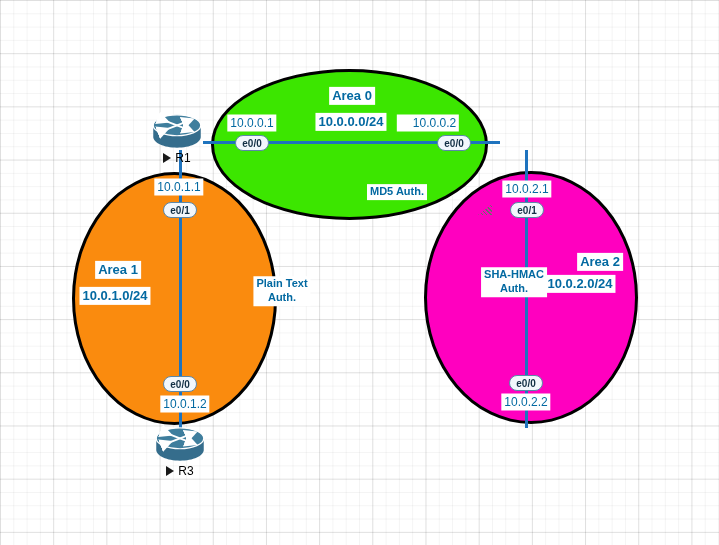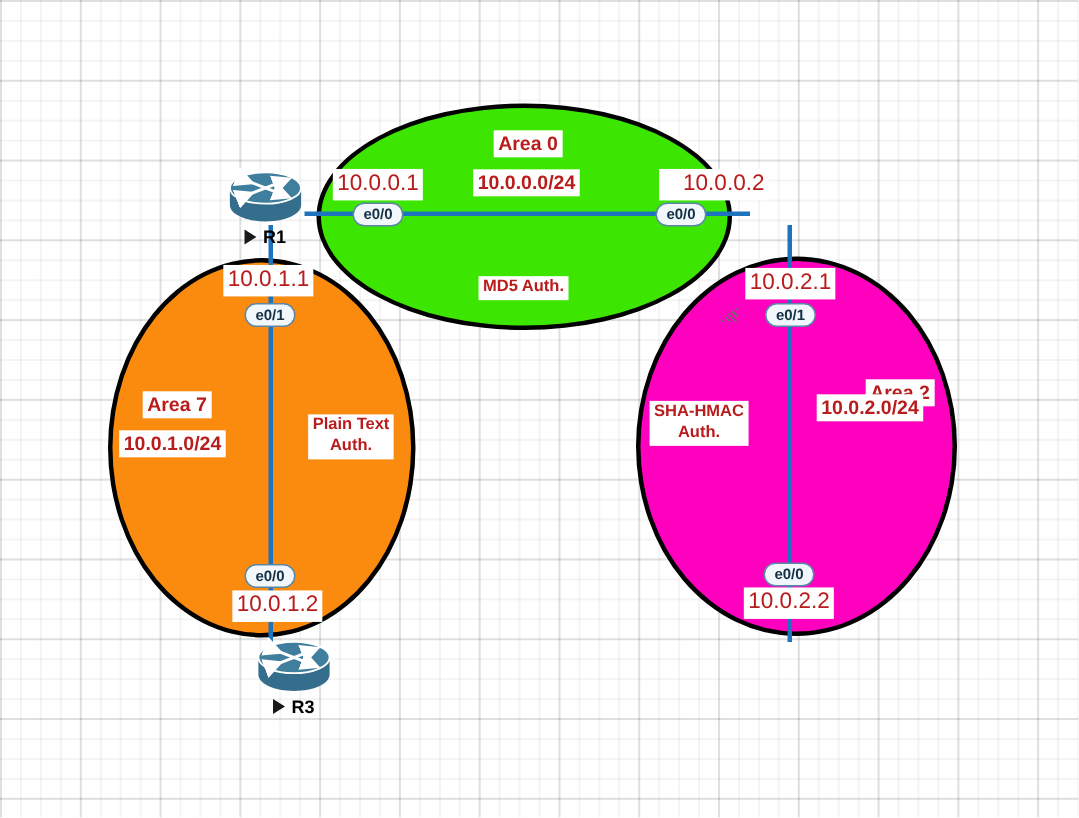--- a/index.html
+++ b/index.html
@@ -21,48 +21,48 @@
 
   .link{position:absolute;background:#1e73be;z-index:3;}
   #link-r1-r2{left:203px;top:141px;width:297px;height:3px;}
   #link-r1-r3{left:179px;top:150px;width:3px;height:287px;}
   #link-r2-r4{left:525px;top:150px;width:3px;height:278px;}
 
   .hatch{position:absolute;left:478px;top:204px;width:14px;height:11px;z-index:3;
     clip-path:polygon(100% 0,100% 100%,0 100%);
     background:repeating-linear-gradient(45deg,#6b6b6b 0 1px,transparent 1px 3px);}
 
-  .router{position:absolute;width:56px;z-index:6;text-align:left;font-weight:bold;}
+  .router{position:absolute;width:56px;z-index:6;text-align:left;}
   #router-r1{left:149px;top:112px;} #router-r2{left:498px;top:113px;}
-  #router-r3{left:168px;top:425px;} #router-r4{left:498px;top:425px;}
+  #router-r3{left:152px;top:425px;} #router-r4{left:498px;top:425px;}
   .router svg{display:block;margin:0 auto;}
   .router-label{margin-top:1px;font-size:12px;color:#000;white-space:nowrap;
     display:flex;align-items:center;justify-content:center;gap:4px;}
   .tri{width:0;height:0;border-left:8px solid #1a1a1a;border-top:5px solid transparent;border-bottom:5px solid transparent;display:inline-block;}
 
   .pill{position:absolute;width:34px;height:16px;box-sizing:border-box;border:1px solid #5b87a8;
     border-radius:9px;background:#f2f7fc;color:#122f44;font-size:10px;font-weight:700;
     display:flex;align-items:center;justify-content:center;z-index:5;}
   #pill-r1-e00{left:235px;top:135px;} #pill-r2-e00{left:437px;top:135px;}
   #pill-r1-e01{left:163px;top:202px;} #pill-r2-e01{left:510px;top:202px;}
   #pill-r3-e00{left:163px;top:376px;} #pill-r4-e00{left:509px;top:375px;}
 
-  .lbl{position:absolute;background:#fff;color:#b91c1c;white-space:nowrap;z-index:4;
+  .lbl{position:absolute;background:#fff;color:#0369a1;white-space:nowrap;z-index:4;
     transform:translate(-50%,-50%);padding:1px 3px;line-height:1.25;text-align:center;}
-  .ip{font-size:15px;}
+  .ip{font-size:12px;}
   .big{font-size:13px;font-weight:700;}
-  .auth{font-size:11px;font-weight:700;}
+  .auth{font-size:11px;font-weight:700;margin-left:48px;}
 
-  #ip-10001{left:252px;top:123px;} #ip-10002{left:476px;top:123px;padding-left:16px;}
+  #ip-10001{left:252px;top:123px;} #ip-10002{left:428px;top:123px;padding-left:16px;}
   #ip-10011{left:179px;top:187px;} #ip-10021{left:527px;top:189px;}
   #ip-10012{left:185px;top:404px;} #ip-10022{left:526px;top:402px;text-align:right;}
 
   #area0-name{left:352px;top:96px;}  #area0-subnet{left:351px;top:122px;} #area0-auth{left:349px;top:192px;}
   #area1-name{left:118px;top:270px;} #area1-subnet{left:115px;top:296px;} #area1-auth{left:234px;top:291px;}
-  #area2-name{left:600px;top:262px;} #area2-subnet{left:580px;top:272px;} #area2-auth{left:466px;top:282px;}
+  #area2-name{left:600px;top:262px;} #area2-subnet{left:580px;top:284px;} #area2-auth{left:466px;top:282px;}
 </style>
 </head>
 <body>
 
 <div id="canvas">
 
   <div class="ellipse" id="area1-ellipse" style="background-color: rgb(250, 139, 14);"></div>
   <div class="ellipse" id="area2-ellipse" style="background-color: rgb(255, 0, 191);"></div>
   <div class="ellipse" id="area0-ellipse" style="background-color: rgb(60, 230, 0);"></div>
 
@@ -83,21 +83,21 @@
   <div class="lbl ip" id="ip-10002">10.0.0.2</div>
   <div class="lbl ip" id="ip-10011">10.0.1.1</div>
   <div class="lbl ip" id="ip-10021">10.0.2.1</div>
   <div class="lbl ip" id="ip-10012">10.0.1.2</div>
   <div class="lbl ip" id="ip-10022">10.0.2.2</div>
 
   <div class="lbl big" id="area0-name">Area 0</div>
   <div class="lbl big" id="area0-subnet">10.0.0.0/24</div>
   <div class="lbl auth" id="area0-auth">MD5 Auth.</div>
 
-  <div class="lbl big" id="area1-name">Area 7</div>
+  <div class="lbl big" id="area1-name">Area 1</div>
   <div class="lbl big" id="area1-subnet">10.0.1.0/24</div>
   <div class="lbl auth" id="area1-auth">
     <div>Plain Text</div>
     <div>Auth.</div>
   </div>
 
   <div class="lbl big" id="area2-name">Area 2</div>
   <div class="lbl big" id="area2-subnet">10.0.2.0/24</div>
   <div class="lbl auth" id="area2-auth">
     <div>SHA-HMAC</div>

